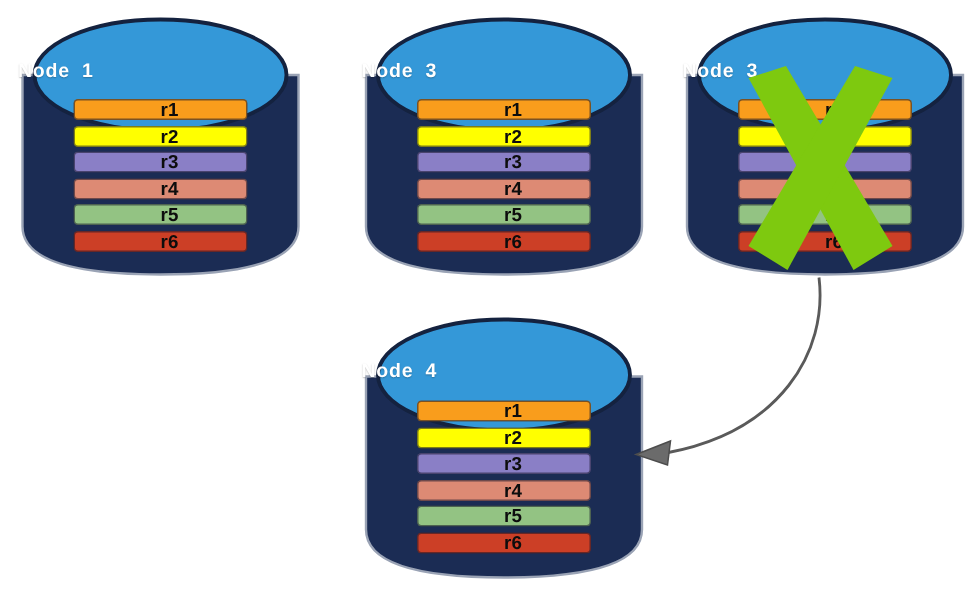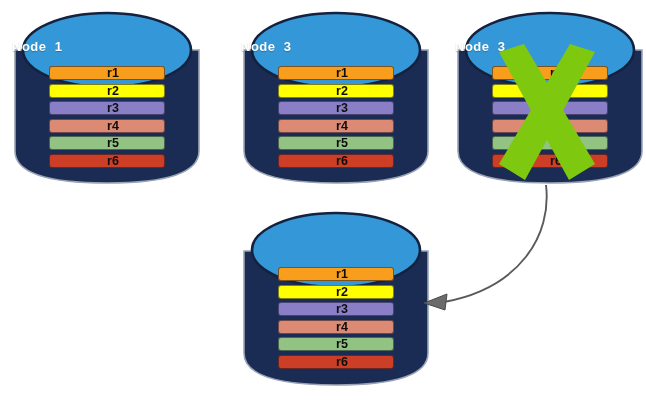--- a/index.html
+++ b/index.html
@@ -101,20 +101,21 @@
   <svg class="xmark" style="left:494px; top:44px;" width="106" height="142" viewBox="0 0 106 142">
     <path d="M5,8 L30,0 L101,120 L75,136 Z" fill="#7ec90f"></path>
     <path d="M101,8 L76,0 L5,120 L31,136 Z" fill="#7ec90f"></path>
   </svg>
 
   <div class="node" style="left:241px; top:205px; width:190px; height:184px;">
     <svg class="node-svg" width="190" height="184" viewBox="0 0 190 184">
       <path d="M3,46 L3,148 Q3,180 95,180 Q187,180 187,148 L187,46 Z" fill="#1b2c54" stroke="#9aa3b5" stroke-width="1.6"></path>
       <ellipse cx="95" cy="45" rx="84" ry="37" fill="#3498d8" stroke="#14223f" stroke-width="2.6"></ellipse>
     </svg>
+    <div class="node-title" style="top:34px;">Node  4</div>
     <div class="rows" style="top:62px;">
       <div class="row" style="width:116px; background:#f99d1c;"><span>r1</span></div>
       <div class="row" style="width:116px; background:#ffff00;"><span>r2</span></div>
       <div class="row" style="width:116px; background:#8a7fc6;"><span>r3</span></div>
       <div class="row" style="width:116px; background:#dd8a74;"><span>r4</span></div>
       <div class="row" style="width:116px; background:#93c383;"><span>r5</span></div>
       <div class="row" style="width:116px; background:#cc3f26;"><span>r6</span></div>
     </div>
   </div>
 

